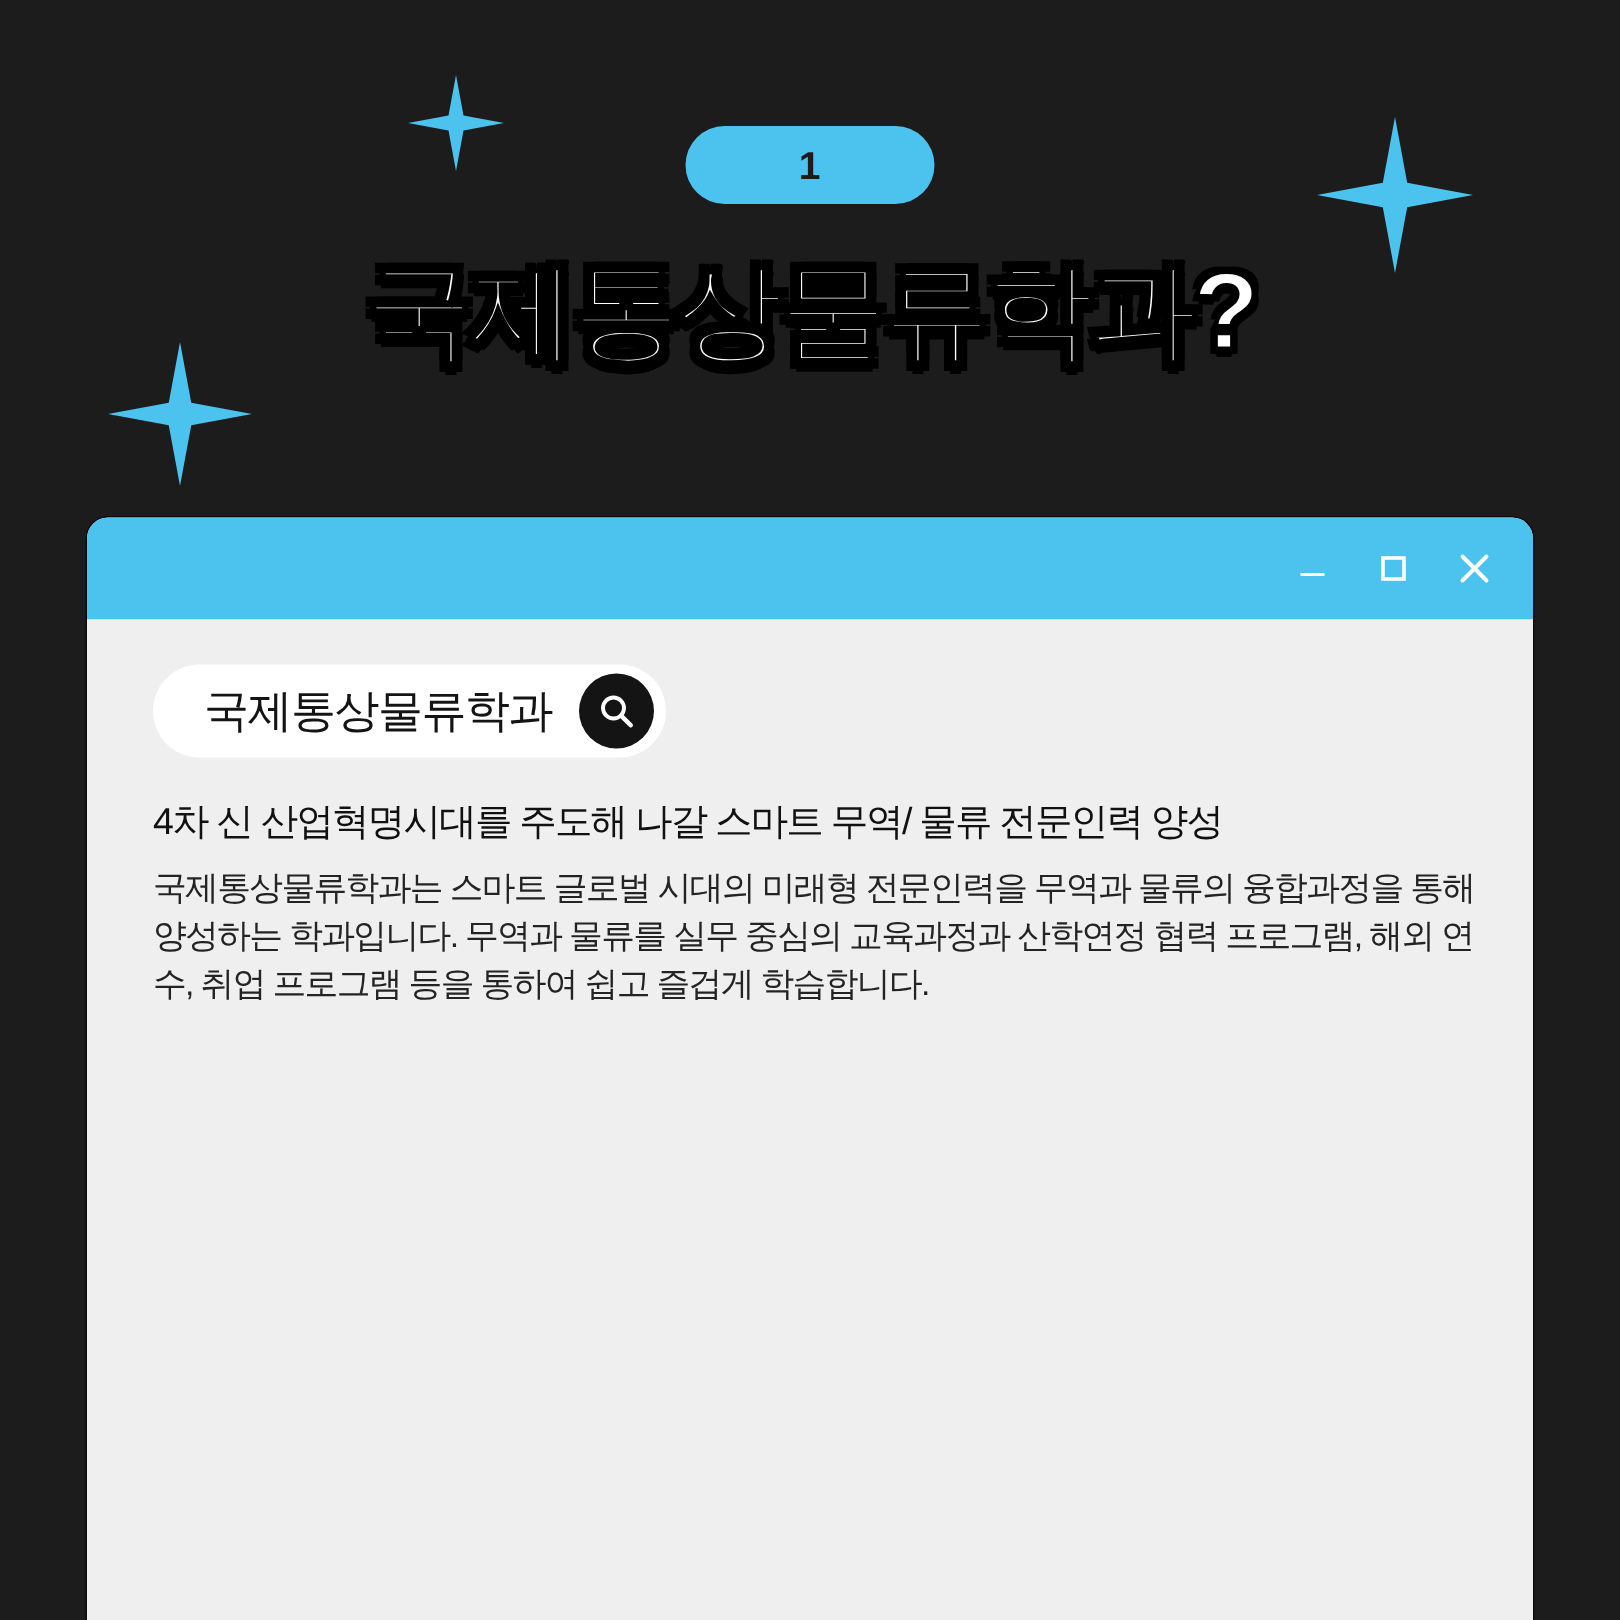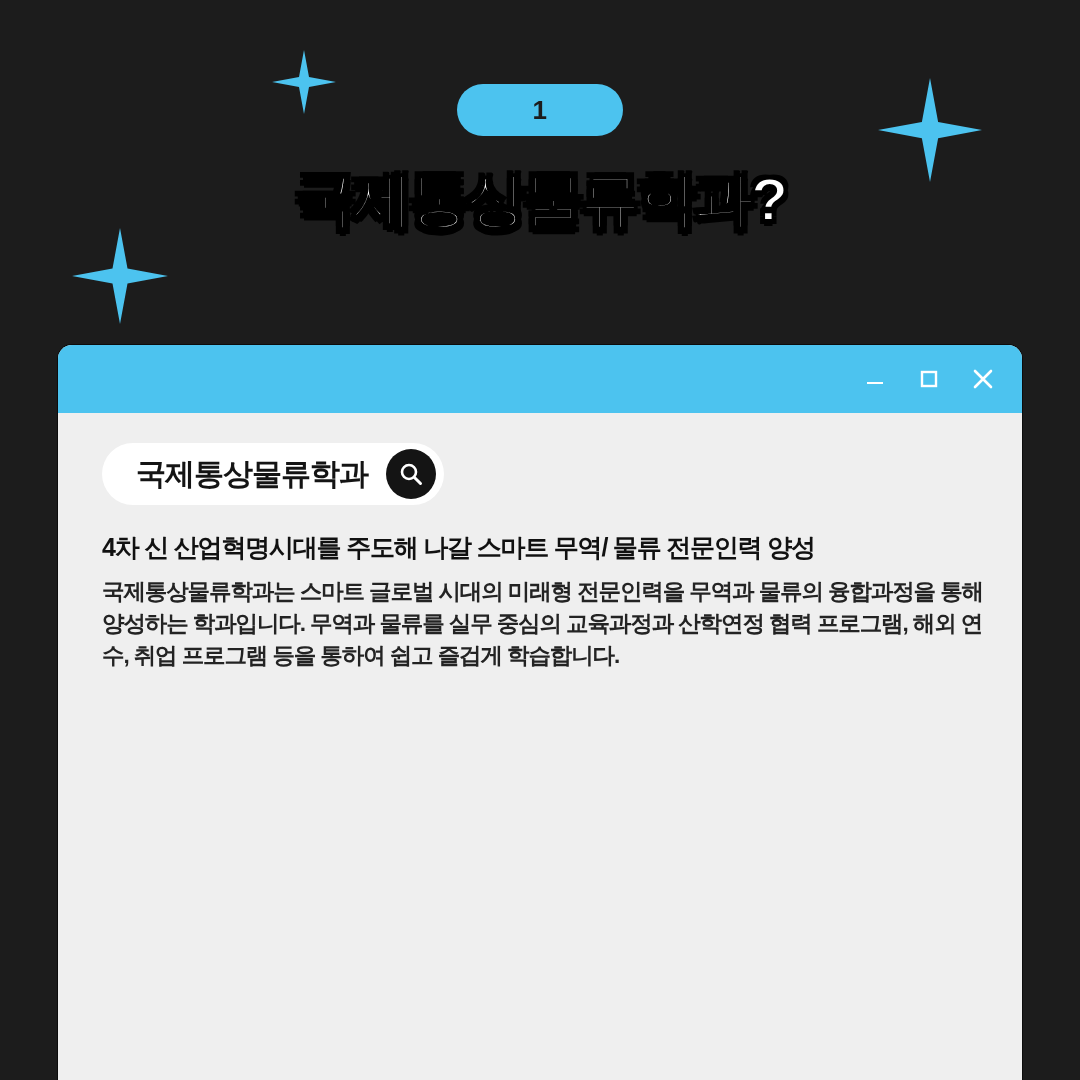--- a/index.html
+++ b/index.html
@@ -48,21 +48,21 @@
   }
 
   
   .title {
     position: absolute;
     top: 160px;
     left: 0;
     width: 1080px;
     text-align: center;
     color: #ffffff;
-    font-size: 60px;
+    font-size: 72px;
     font-weight: bold;
     letter-spacing: -3px;
     text-shadow:
        4px 4px 0 #000, -4px 4px 0 #000, 4px -4px 0 #000, -4px -4px 0 #000,
        0 6px 0 #000;
     -webkit-text-stroke: 2px #000;
   }
 
   
   .window {
@@ -111,49 +111,48 @@
     align-items: center;
     background: #ffffff;
     border-radius: 34px;
     height: 62px;
     padding: 0 8px 0 34px;
     gap: 18px;
     margin-bottom: 26px;
   }
   .search-text {
     font-size: 30px;
-    font-weight: bold;
+    font-weight: normal;
     color: #141414;
     letter-spacing: -1px;
   }
   .search-circle {
     width: 50px;
     height: 50px;
     border-radius: 50%;
     background: #141414;
     display: flex;
     align-items: center;
     justify-content: center;
   }
 
   
   .section { margin-bottom: 22px; }
   .section h2 {
     font-size: 25px;
-    font-weight: bold;
+    font-weight: normal;
     color: #111111;
     letter-spacing: -1.2px;
     margin-bottom: 12px;
   }
   .section p {
     font-size: 22.5px;
     line-height: 1.42;
     color: #232323;
     letter-spacing: -1.1px;
-    font-weight: bold;
   }
 </style>
 </head>
 <body>
 
 <div class="canvas">
 
   <div class="sparkle" style="left:272px; top:50px;">
     <svg width="64" height="64" viewBox="0 0 64 64">
       <path d="M32 0 L37 27 L64 32 L37 37 L32 64 L27 37 L0 32 L27 27 Z" fill="#4cc3ef"></path>

